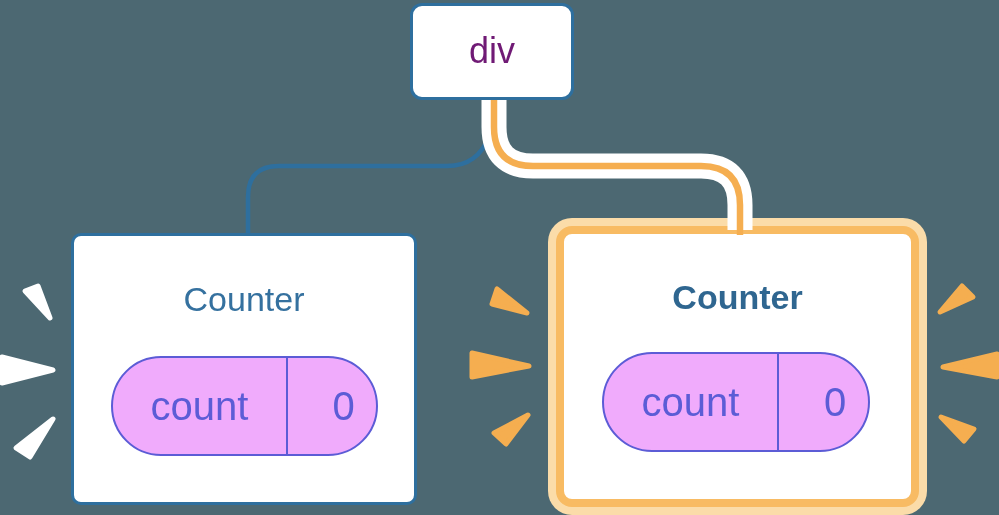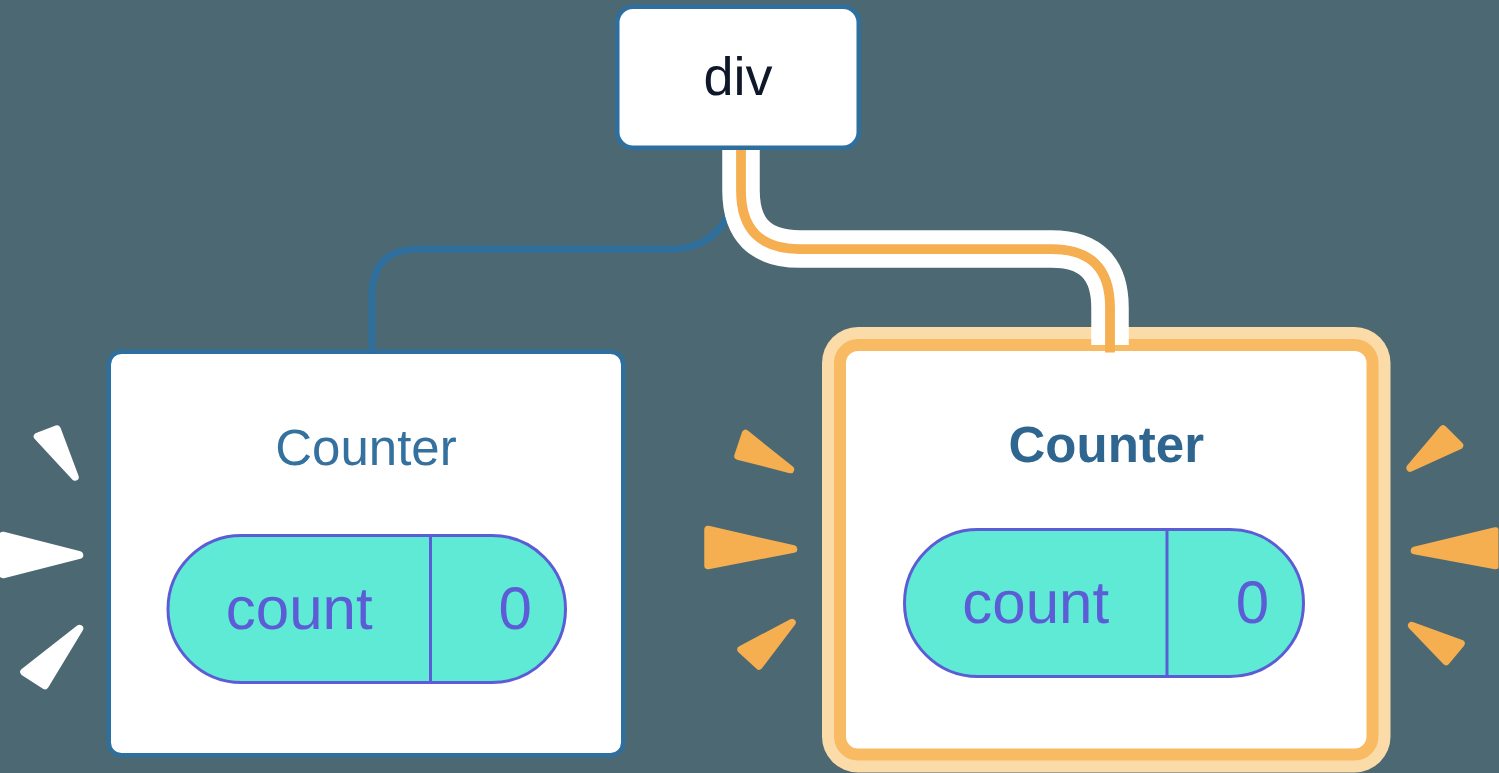--- a/index.html
+++ b/index.html
@@ -18,21 +18,21 @@
     background:#FFFFFF;
     box-sizing:border-box;
   }
   .root-card{
     left:410px;top:3px;width:164px;height:97px;
     border:3px solid #2E6F9E;border-radius:12px;
     display:flex;align-items:center;justify-content:center;
     z-index:1;
   }
   .root-label{
-    color:#0f172a;font-size:36px;font-weight:500;line-height:1;
+    color:#701a75;font-size:36px;font-weight:500;line-height:1;
     padding-bottom:2px;
   }
   .counter-card-left{
     left:71px;top:233px;width:346px;height:272px;
     border:3px solid #2E6F9E;border-radius:10px;
     z-index:1;
   }
   .counter-card-right{
     left:556px;top:226px;width:363px;height:281px;
     border:8px solid #F8BB63;border-radius:16px;
@@ -45,21 +45,21 @@
     color:#35719F;font-size:34px;
   }
   .counter-title.regular{font-weight:500;}
   .counter-title.bold{font-weight:700;color:#2F6690;}
 
   
   .pill{
     position:absolute;
     height:100px;
     border:2.5px solid #5C5CD6;border-radius:52px;
-    background:#5eead4;
+    background:#f0abfc;
     display:flex;align-items:stretch;
     box-sizing:border-box;
     color:#5C5CD6;font-size:40px;gap:23px;
   }
   .pill-left{left:37px;top:120px;width:267px;}
   .pill-right{left:38px;top:118px;width:268px;}
   .pill-key{
     flex:0 0 175px;
     border-right:2.5px solid #5C5CD6;
     display:flex;align-items:center;justify-content:center;

